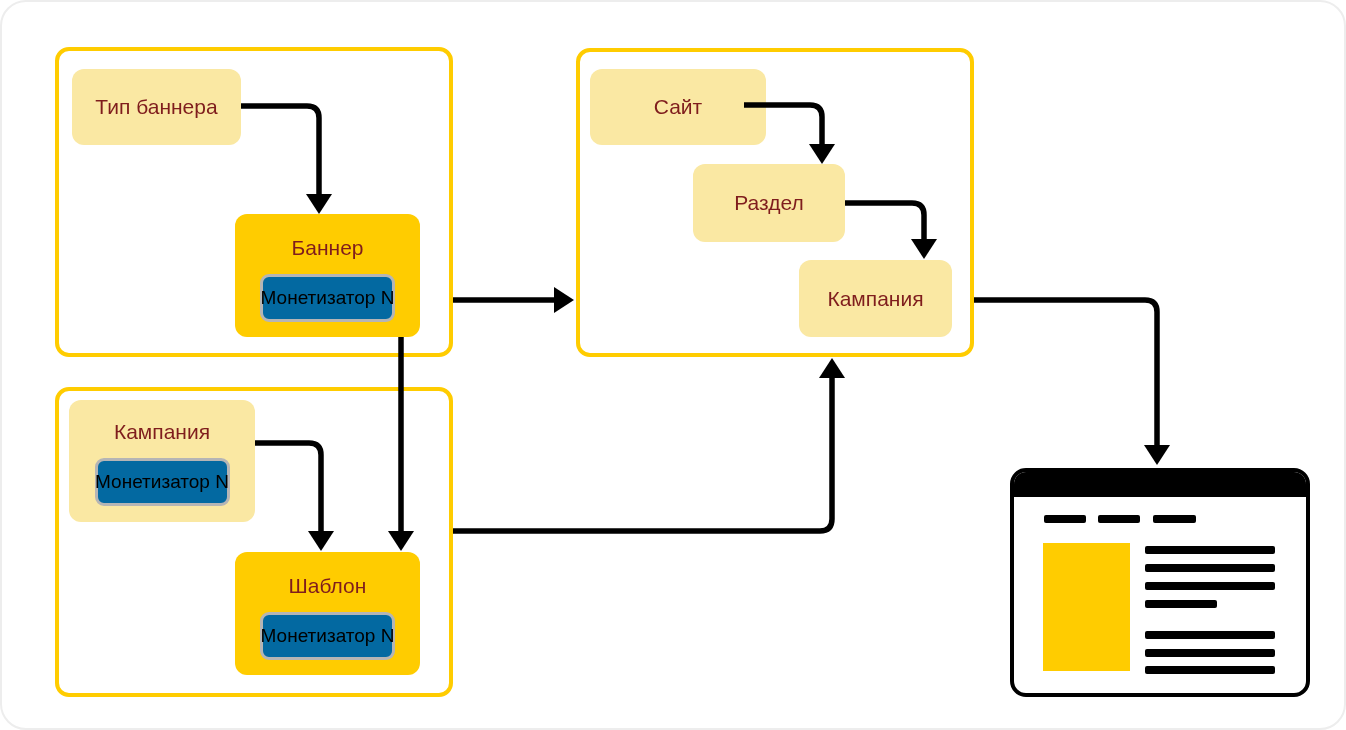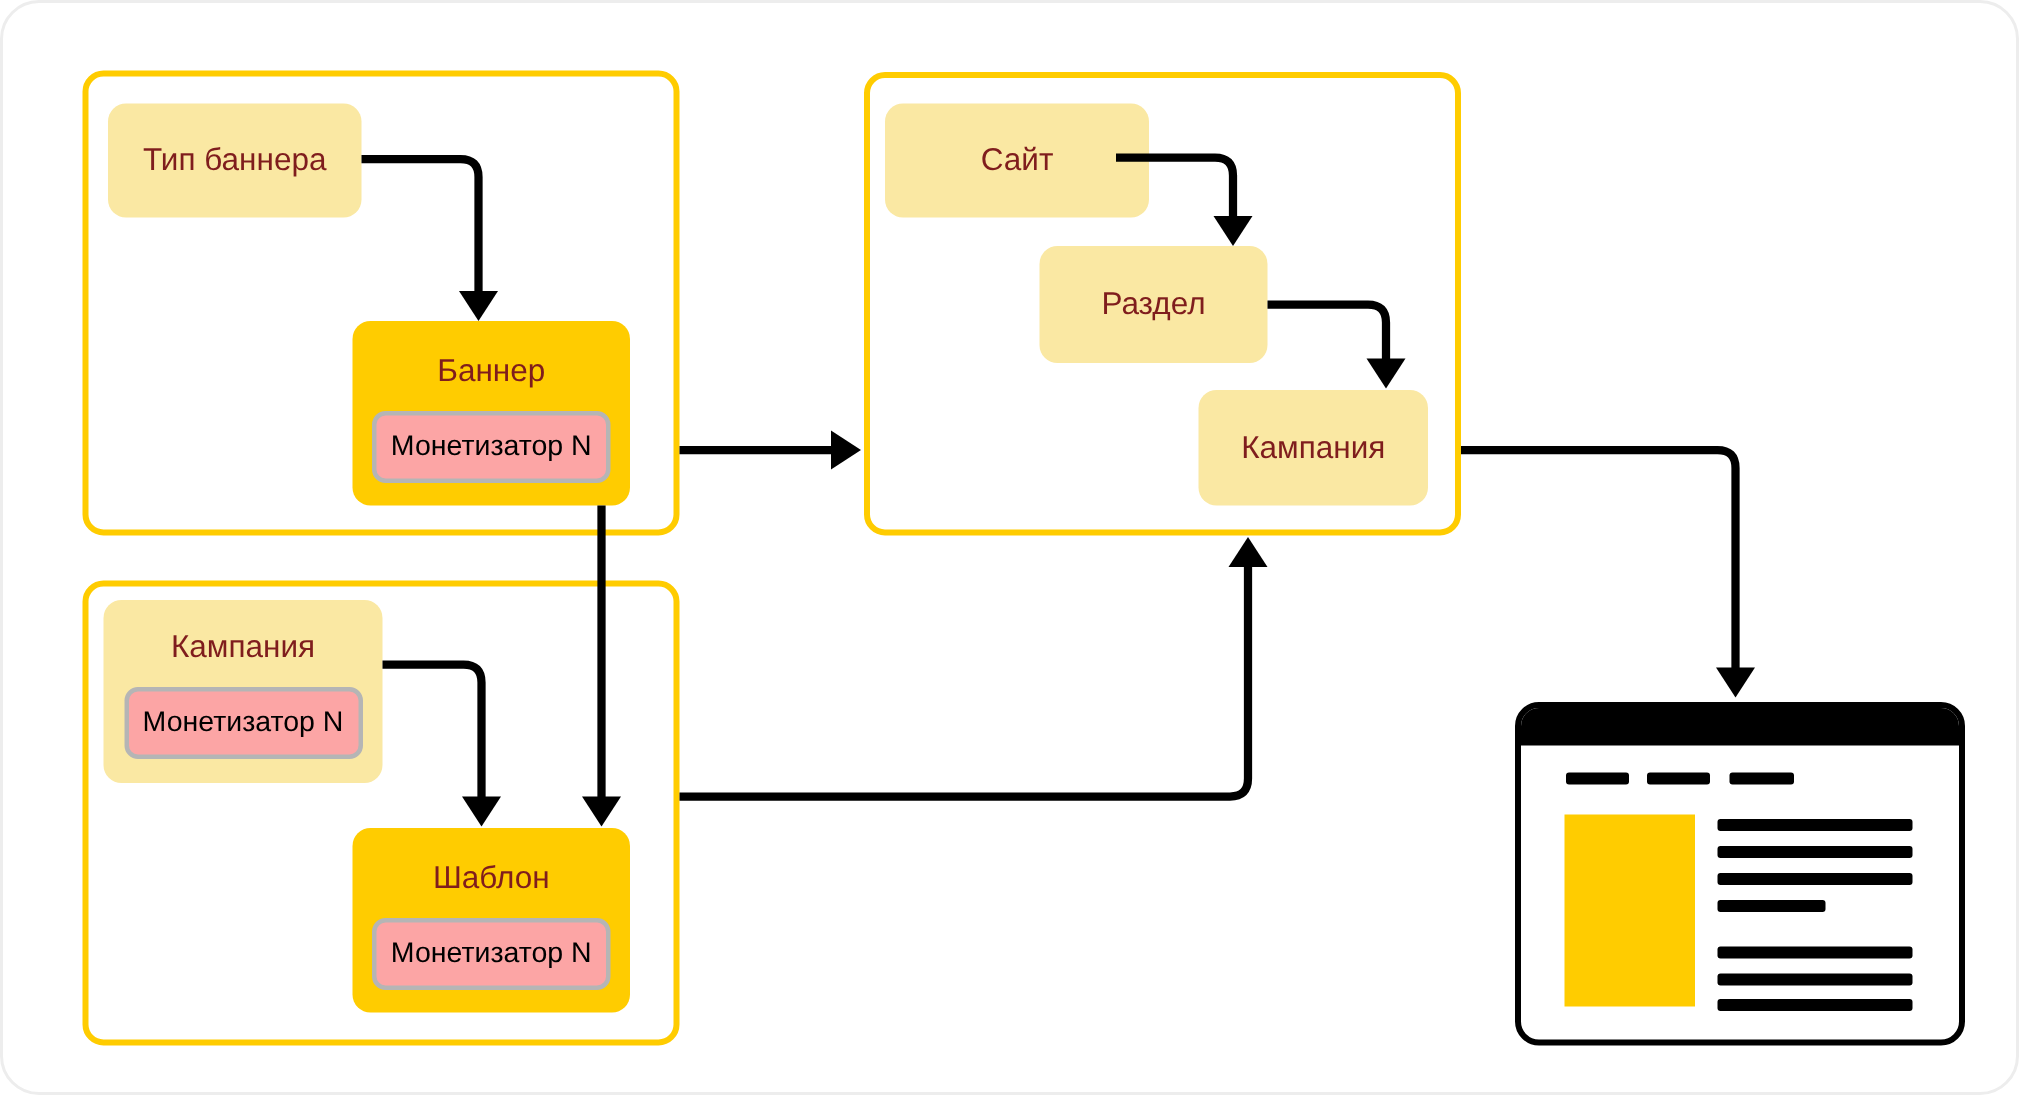--- a/index.html
+++ b/index.html
@@ -51,24 +51,24 @@
     align-items: center;
   }
   .node--stacked .node-label {
     margin-top: 20px;
   }
   .node--bright.node--stacked .node-label {
     margin-top: 22px;
   }
   .chip {
     margin-top: 14px;
-    width: 159px;
+    width: 135px;
     height: 48px;
     box-sizing: border-box;
-    background: #fca5a5;
+    background: #0369a1;
     border: 3px solid #b5b5b5;
     border-radius: 9px;
     display: flex;
     align-items: center;
     justify-content: center;
     font-size: 19px;
     white-space: nowrap;
     color: #000;
   }
   .arrow-layer {

